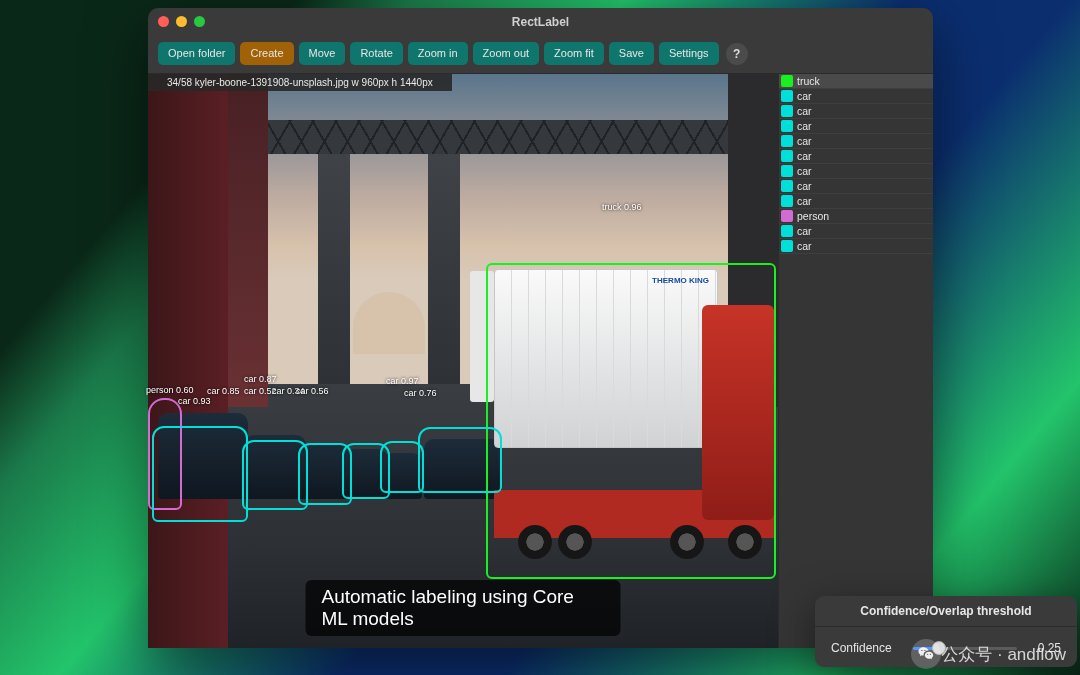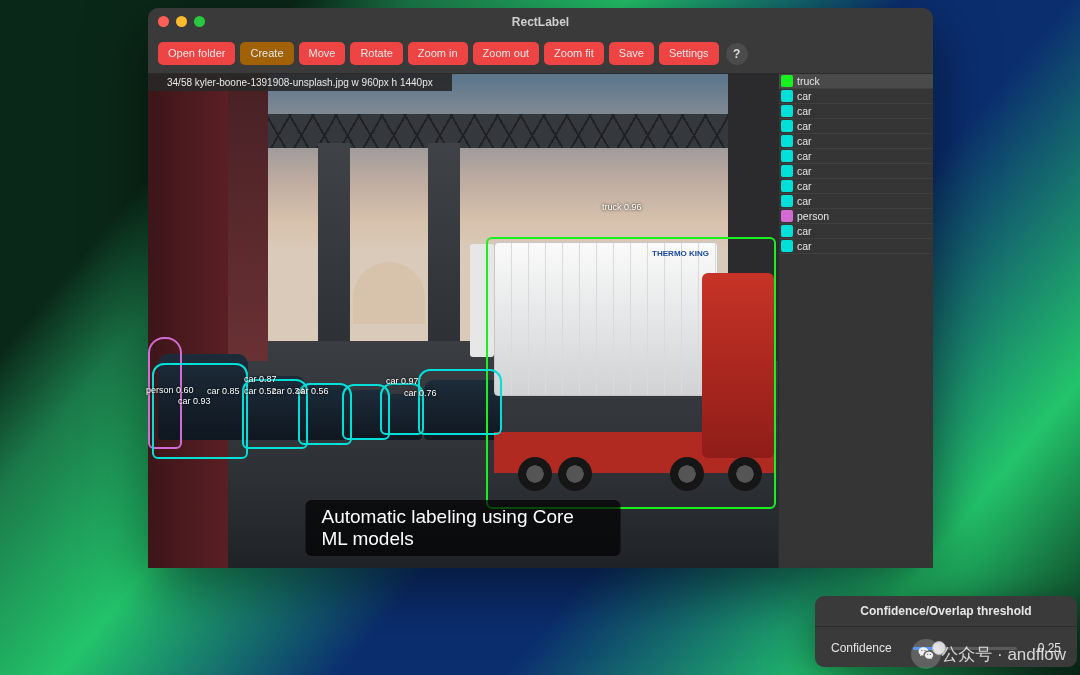--- a/index.html
+++ b/index.html
@@ -3,31 +3,31 @@
 <meta charset="utf-8">
 <style>
   * { box-sizing: border-box; margin: 0; padding: 0; font-family: -apple-system, "Helvetica Neue", Arial, sans-serif; }
   html, body { width: 1080px; height: 675px; overflow: hidden; }
   body {
     background: linear-gradient(130deg, #0a2818 0%, #0a2818 18%, #1b7a4a 25%, #23c46b 38%, #0b2e6f 55%, #0b2e6f 65%, #23c46b 85%, #0a2818 100%);
     position: relative;
   }
   
   .window {
-    position: absolute; left: 148px; top: 8px; width: 785px; height: 560px;
+    position: absolute; left: 148px; top: 8px; width: 785px; height: 640px;
     background: #3a3a3a; border-radius: 10px; box-shadow: 0 20px 60px rgba(0,0,0,.5);
     display: flex; flex-direction: column; color: #ddd;
   }
   .titlebar { position: relative; height: 28px; display:flex; align-items:center; }
   .tl-dots { position:absolute; left:10px; top:8px; display:flex; gap:7px; }
   .dot { width:11px; height:11px; border-radius:50%; }
   .dot.r{background:#ff5f57}.dot.y{background:#febc2e}.dot.g{background:#28c840}
   .title { margin:0 auto; font-size:12px; color:#cfcfcf; font-weight:600; }
   .toolbar { display:flex; gap:5px; padding:6px 10px 8px; border-bottom:1px solid #2b2b2b; }
-  .tbtn { background:#ef4444; color:#e6e6e6; font-size:11px; padding:5px 10px; border-radius:5px; cursor:pointer; }
+  .tbtn { background:#0f766e; color:#e6e6e6; font-size:11px; padding:5px 10px; border-radius:5px; cursor:pointer; }
   .tbtn.active{background:#a16207}
   .help-btn{width:22px;height:22px;border-radius:11px;background:#4b4b4b;display:flex;align-items:center;justify-content:center;font-size:12px;color:#ddd;font-weight:700;margin-left:2px;margin-top:1px;}
   .content { flex:1; display:flex; min-height:0; }
   .canvas-wrap { flex:1; position:relative; background:#1d1d1d; border-right:1px solid #2b2b2b; }
   .infobar { position:absolute; left:0; top:0; background:rgba(40,40,40,.9); color:#e8e8e8; font-size:10px; padding:3px 19px; z-index:3;}
   .caption { position:absolute; left:50%; bottom:12px; transform:translateX(-50%); background:rgba(0,0,0,.7); color:#fff; font-size:19px; padding:6px 16px; border-radius:6px; z-index:4; }
   
   .img-canvas { position:absolute; inset:0; overflow:hidden; }
   .sky{position:absolute;left:0;right:0;top:0;height:60%;background:linear-gradient(180deg,#5a758c 0%,#bcaaa0 35%,#d7c2ac 50%,#d9caba 60%)}
   .ground{position:absolute;left:0;right:0;bottom:0;height:46%;background:linear-gradient(180deg,#3a3d42 0%,#2d3034 60%,#1f2226 100%)}

